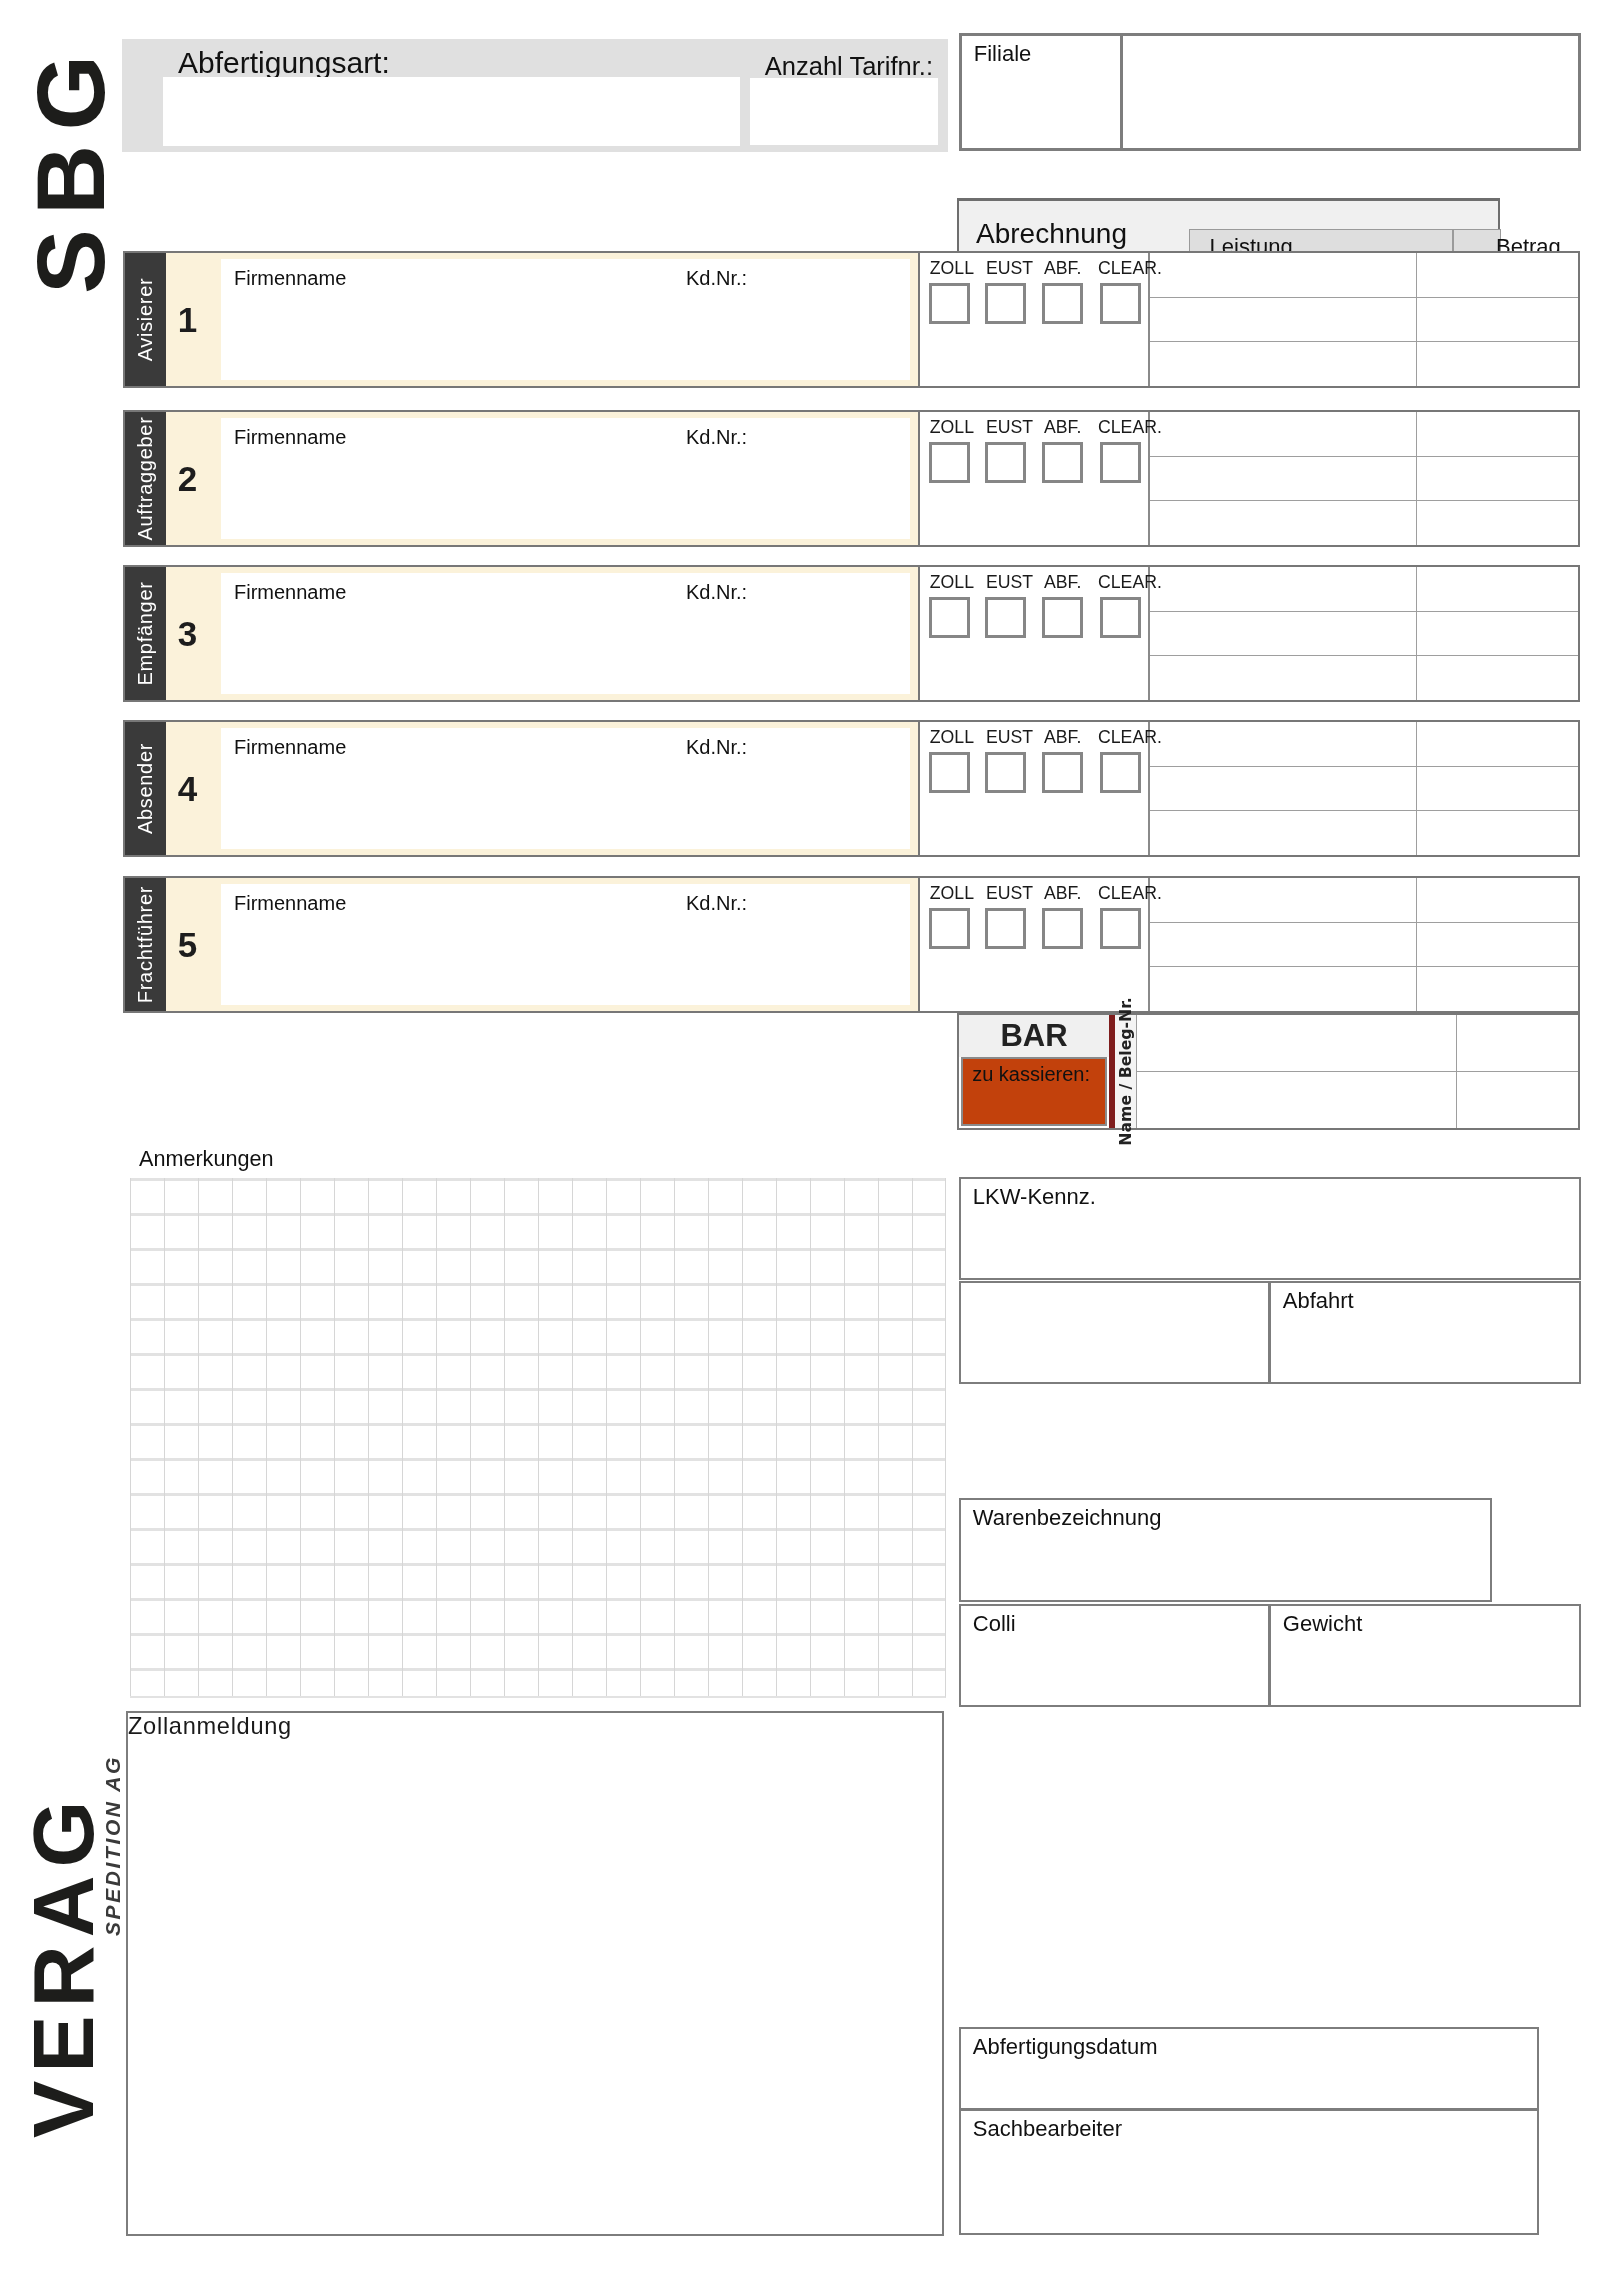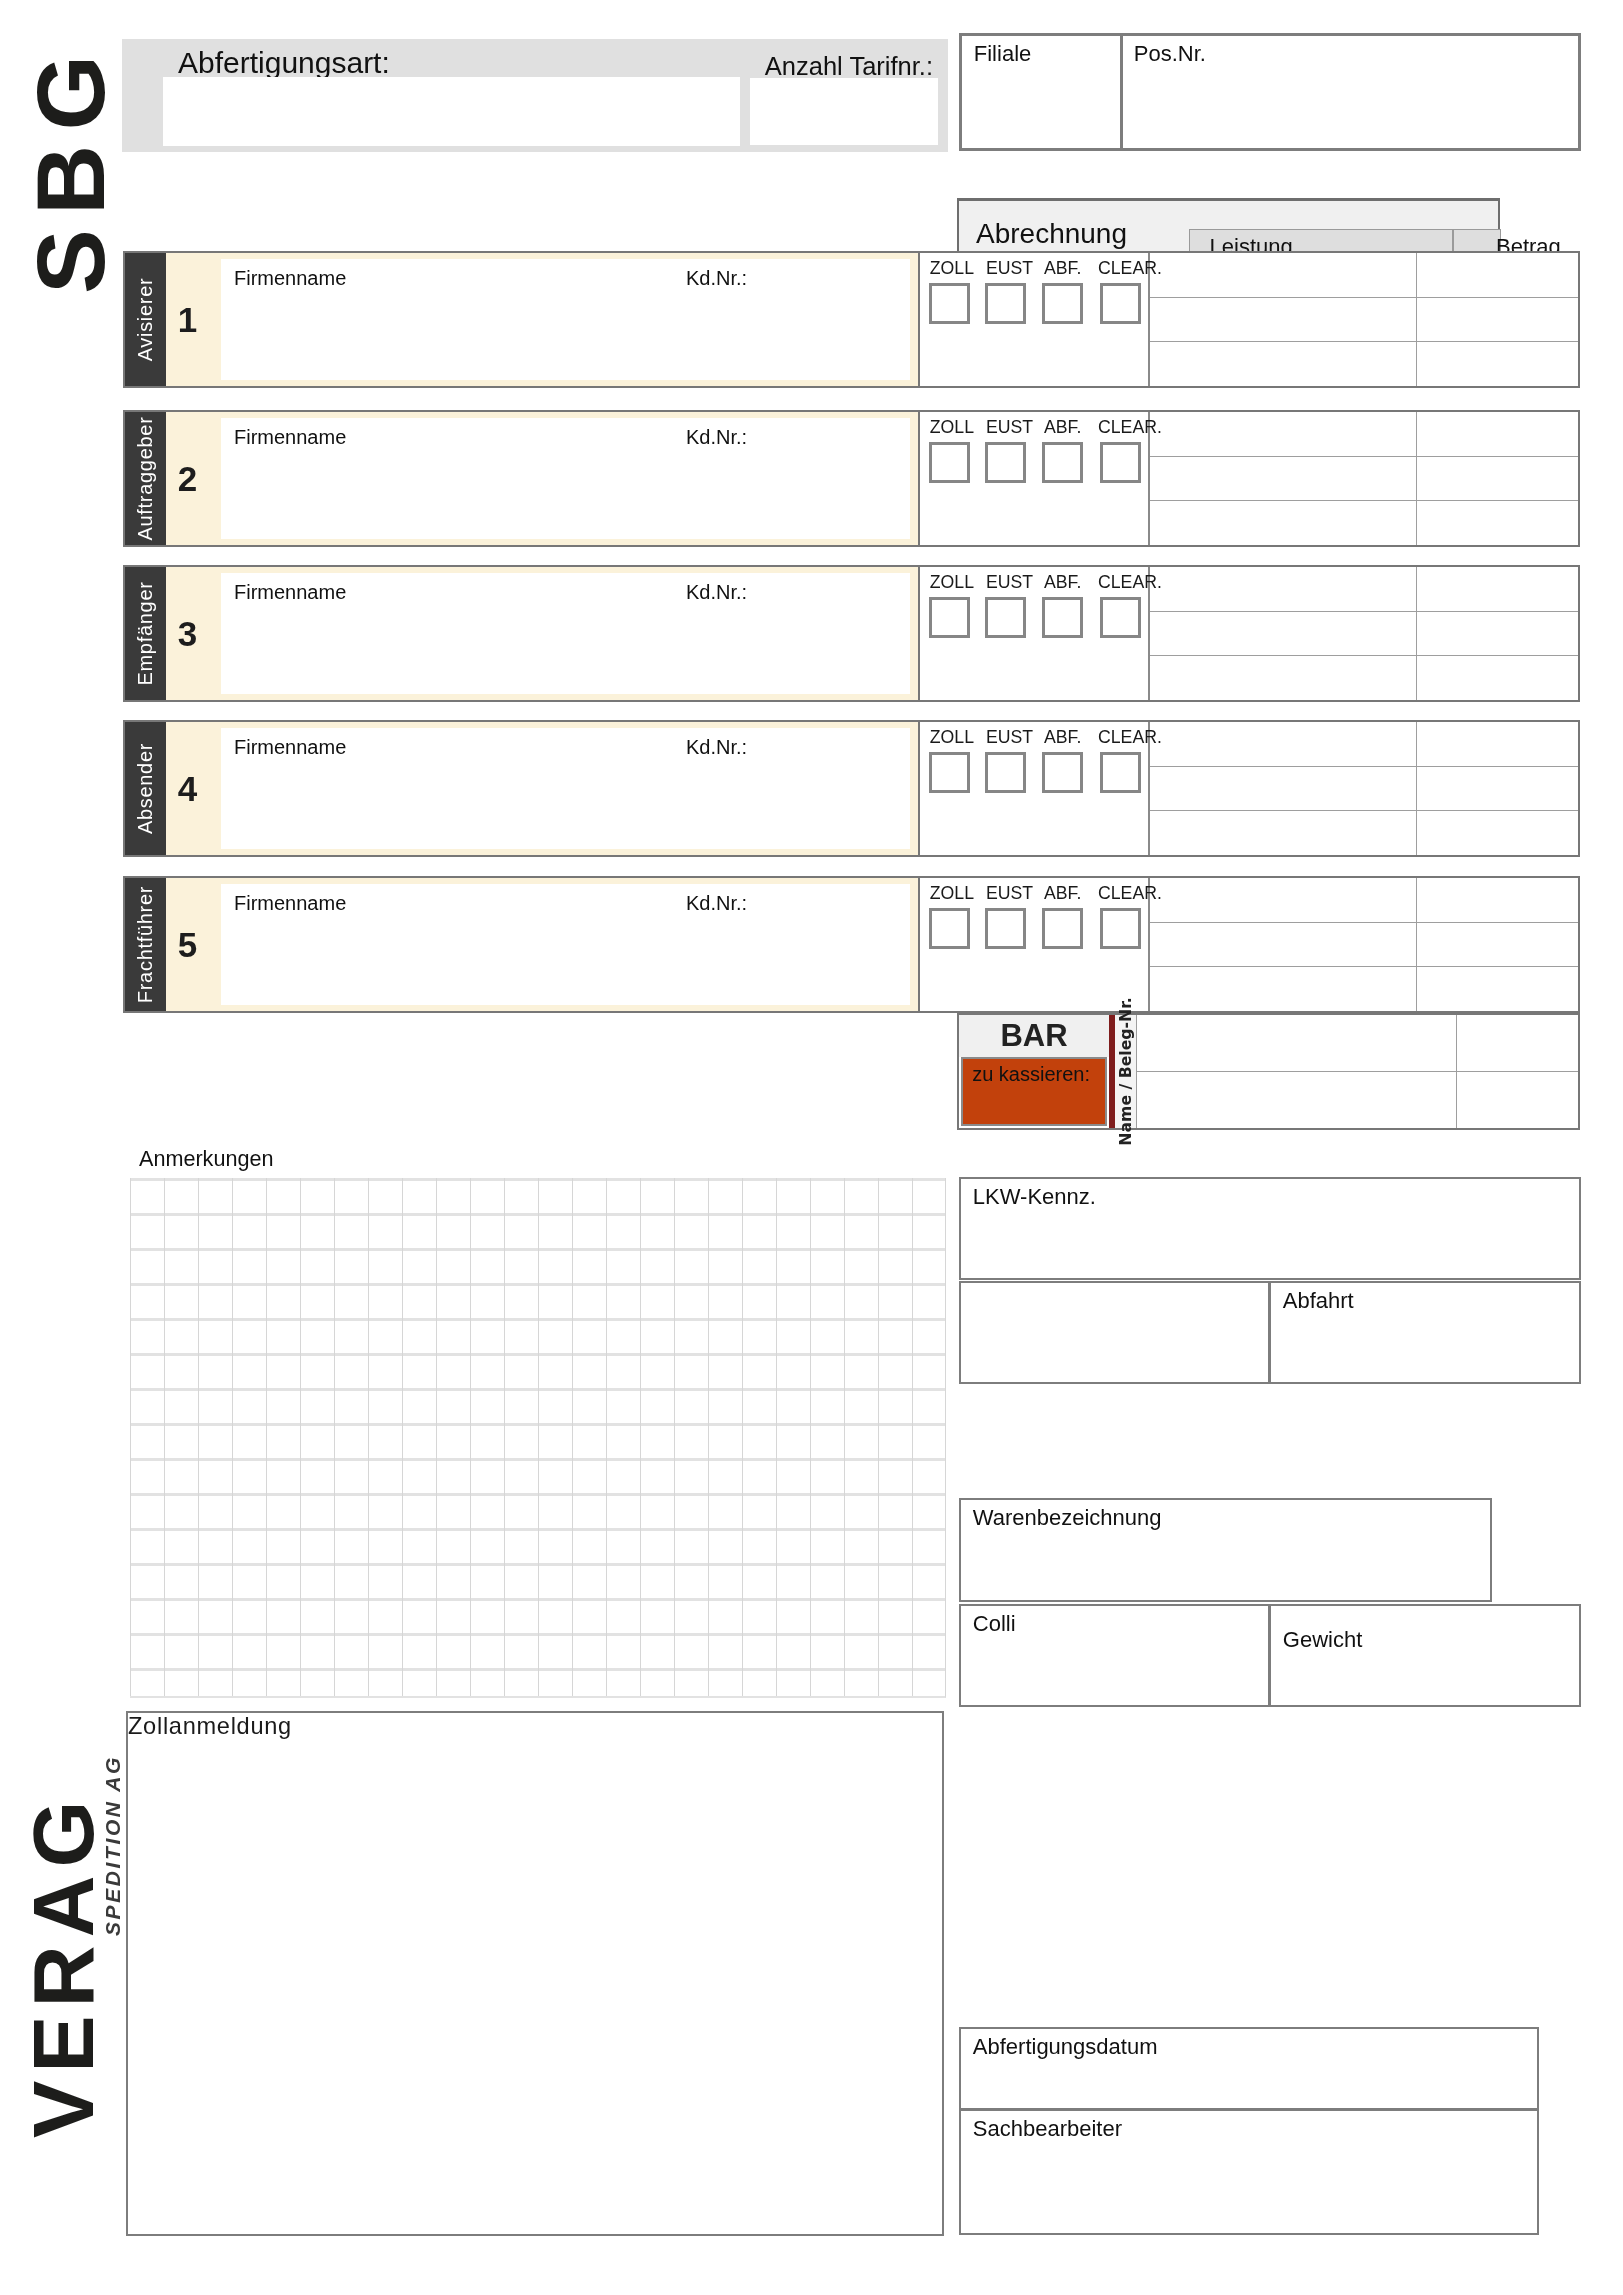--- a/index.html
+++ b/index.html
@@ -87,23 +87,20 @@
     <div class="toplabel" style="left:628px;top:13px;width:183px;font-size:25.5px;text-align:right;">Anzahl Tarifnr.:</div>
     <div class="whitebox" style="left:41px;top:38px;width:577px;height:69px;"></div>
     <div class="whitebox" style="left:628px;top:39px;width:188px;height:67px;"></div>
   </div>
 
   <div class="panel" style="left:959px;top:33px;width:622px;height:118px;">
     <div class="vdiv" style="left:158px;"></div>
     <div class="abs" style="left:0;top:0;width:158px;height:100%;">
       <span class="plabel">Filiale</span>
     </div>
-    <div class="abs" style="left:160px;top:0;right:0;height:100%;">
-      <span class="plabel">Pos.Nr.</span>
-    </div>
   </div>
 
   <div class="abs abrpanel" style="left:957px;top:198px;width:543px;height:66px;">
     <div class="abrtitle">Abrechnung</div>
     <div class="colhead" style="left:230px;top:28px;width:264px;height:35px;padding-left:19.6px;">Leistung</div>
     <div class="colhead" style="left:494px;top:28px;right:-2.6px;height:35px;padding-left:42px;">Betrag</div>
   </div>
 
   <div class="row" style="top:251px;">
     <div class="band">
@@ -306,21 +303,21 @@
 
   <div class="panel" style="left:959px;top:1498px;width:533px;height:104px;border-width:2.6px;">
     <span class="plabel">Warenbezeichnung</span>
   </div>
 
   <div class="panel" style="left:959px;top:1604px;width:622px;height:103px;border-width:2.6px;">
     <div class="vdiv" style="left:307px;"></div>
     <div class="abs" style="left:0;top:0;width:307px;height:100%;">
       <span class="plabel">Colli</span>
     </div>
-    <div class="abs" style="left:310px;top:0;right:0;height:100%;margin-top:16px;">
+    <div class="abs" style="left:310px;top:0;right:0;height:100%;">
       <span class="plabel">Gewicht</span>
     </div>
   </div>
 
   <div class="abs zoll" style="left:126px;top:1711px;width:818px;height:525px;">
     <span class="plabel">Zollanmeldung</span>
   </div>
 
   <div class="panel" style="left:959px;top:2027px;width:580px;height:208px;border-width:2.6px;">
     <div class="hdiv" style="top:79px;"></div>

